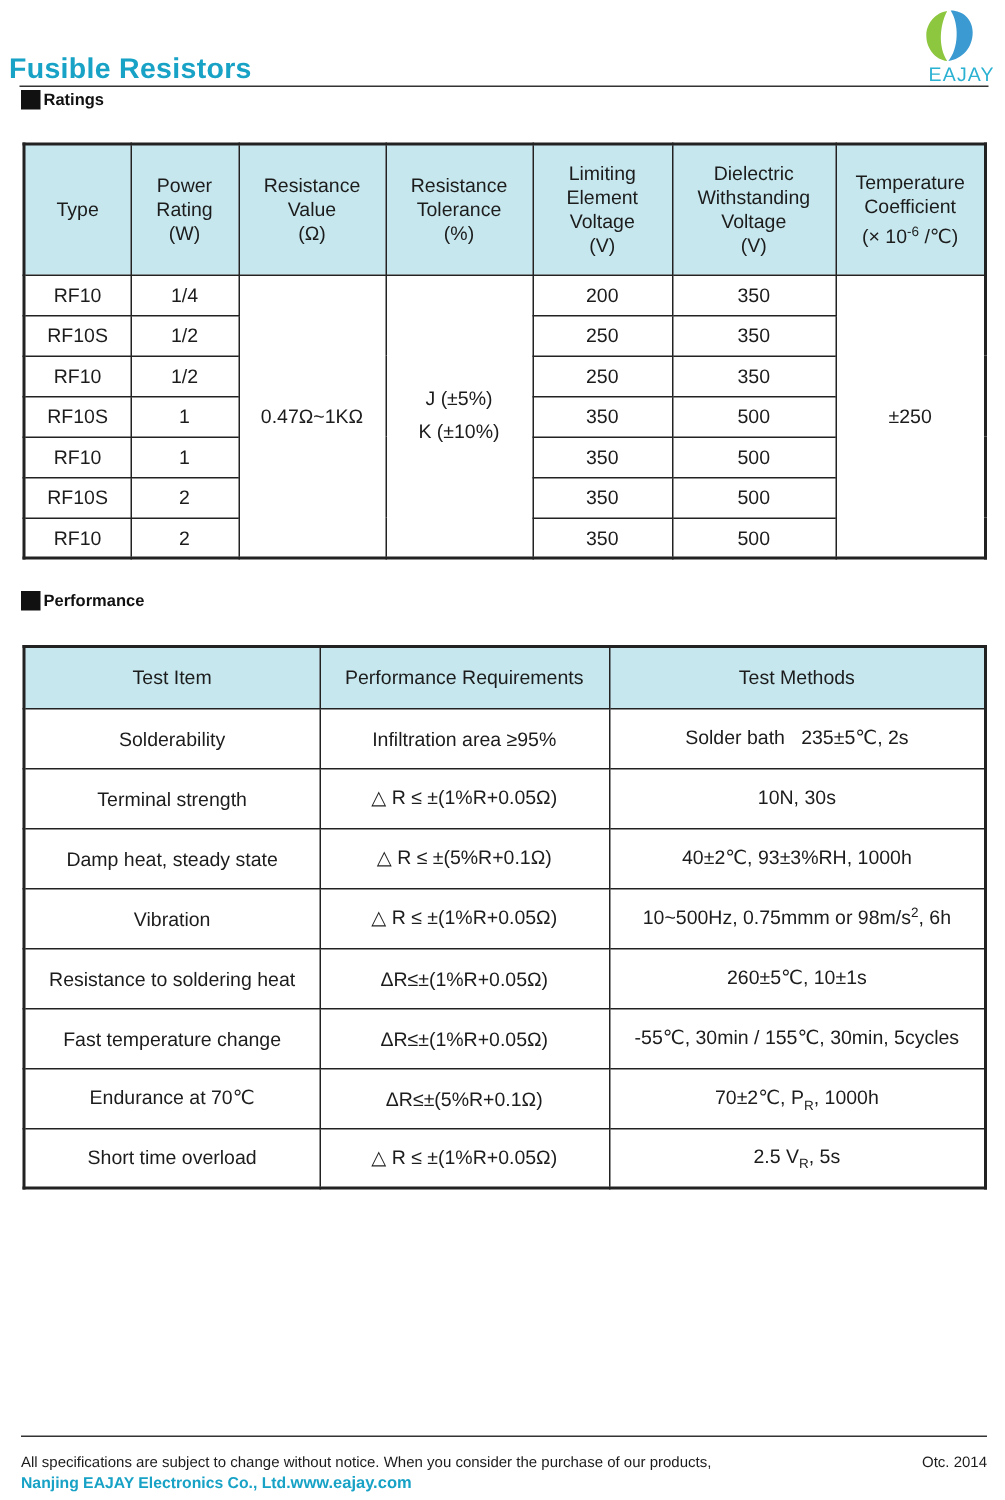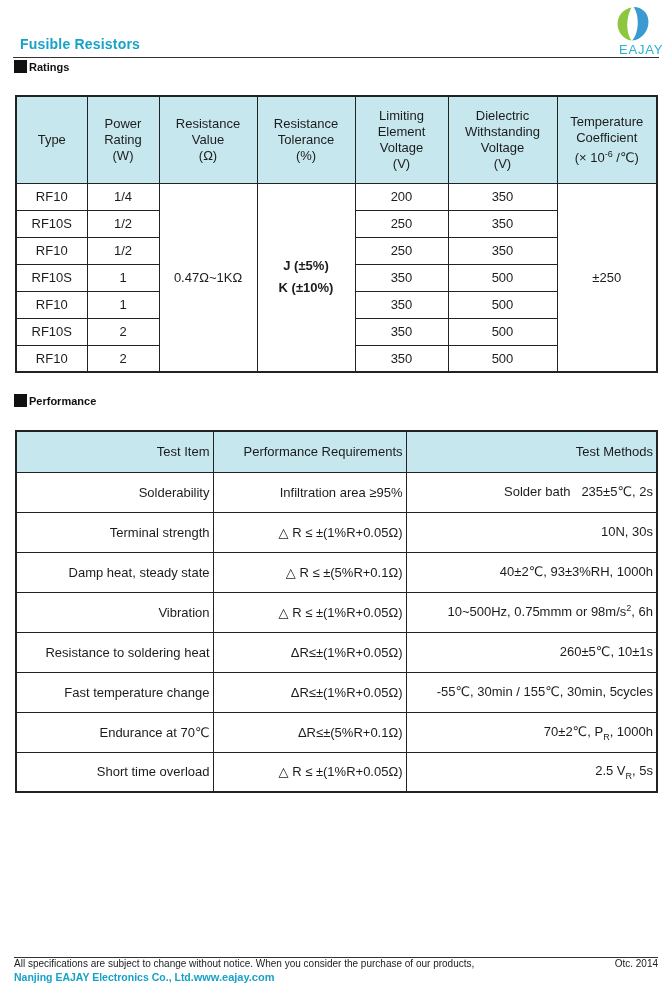--- a/index.html
+++ b/index.html
@@ -11,23 +11,23 @@
     margin: 0 auto;
     background: #ffffff;
     font-family: "Liberation Sans", "DejaVu Sans", sans-serif;
     color: #1c1c1c;
     overflow: hidden;
   }
 
   
   .page-title {
     position: absolute;
-    left: 20px;
+    left: 6px;
     top: 36px;
-    font-size: 14px;
+    font-size: 19px;
     font-weight: bold;
     color: #17a2c6;
     letter-spacing: 0.2px;
   }
   .title-rule {
     position: absolute;
     left: 13px;
     right: 11px;
     top: 57px;
     border: 0;
@@ -89,39 +89,39 @@
     font-weight: normal;
     line-height: 16px;
   }
   .pre { white-space: pre-line; }
 
   
   .ratings-table { top: 95px; border: 2px solid #222; }
   .ratings-table th, .ratings-table td { border: 1px solid #222; }
   .ratings-table thead tr { height: 87px; }
   .ratings-table tbody tr { height: 27px; }
-  .ratings-table .tol-cell { line-height: 22px; font-weight: bold; }
+  .ratings-table .tol-cell { line-height: 22px; }
 
   
   .perf-table { top: 430px; border: 2px solid #222; }
-  .perf-table th, .perf-table td { border: 1.5px solid #222; text-align: right; }
+  .perf-table th, .perf-table td { border: 1.5px solid #222; }
   .perf-table thead tr { height: 41px; }
   .perf-table tbody tr { height: 40px; }
 
   sup { font-size: 9px; }
   sub { font-size: 9px; }
 
   
   .footer {
     position: absolute;
     left: 14px;
     right: 12px;
     top: 957px;
     border-top: 1.6px solid #333;
-    padding-top: 0;
+    padding-top: 12px;
   }
   .footer-top { display: flex; justify-content: space-between; align-items: flex-start; }
   .disclaimer { font-size: 10px; line-height: 12px; color: #1c1c1c; }
   .date { font-size: 10px; color: #1c1c1c; }
   .footer-bottom { display: flex; margin-top: 1px; }
   .company { font-size: 10.5px; font-weight: bold; color: #17a2c6; }
   .website { font-size: 11px; font-weight: bold; color: #17a2c6; }
 </style>
 </head>
 <body>

